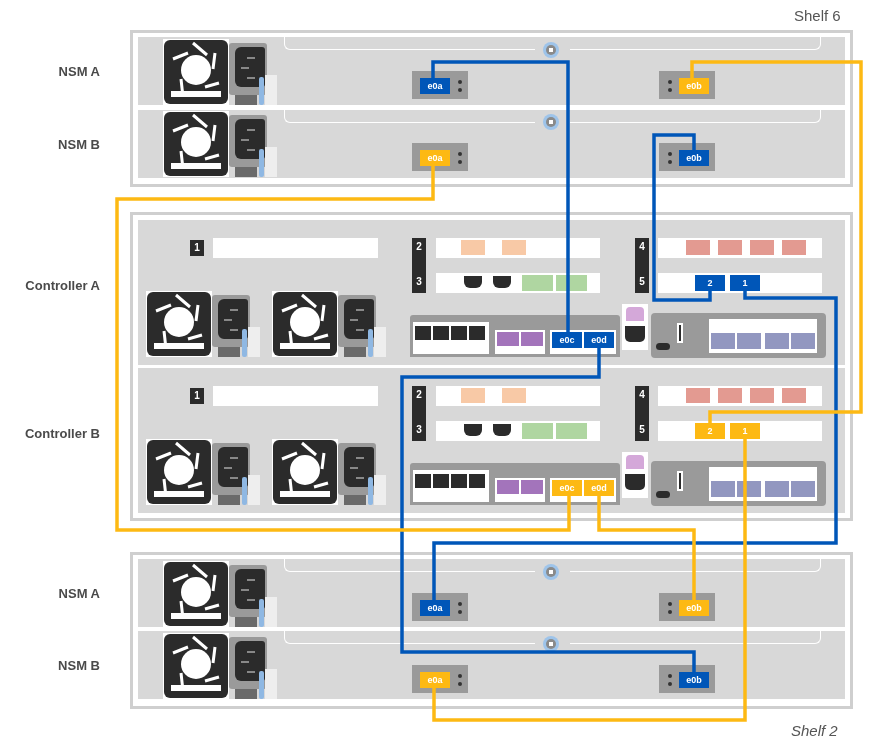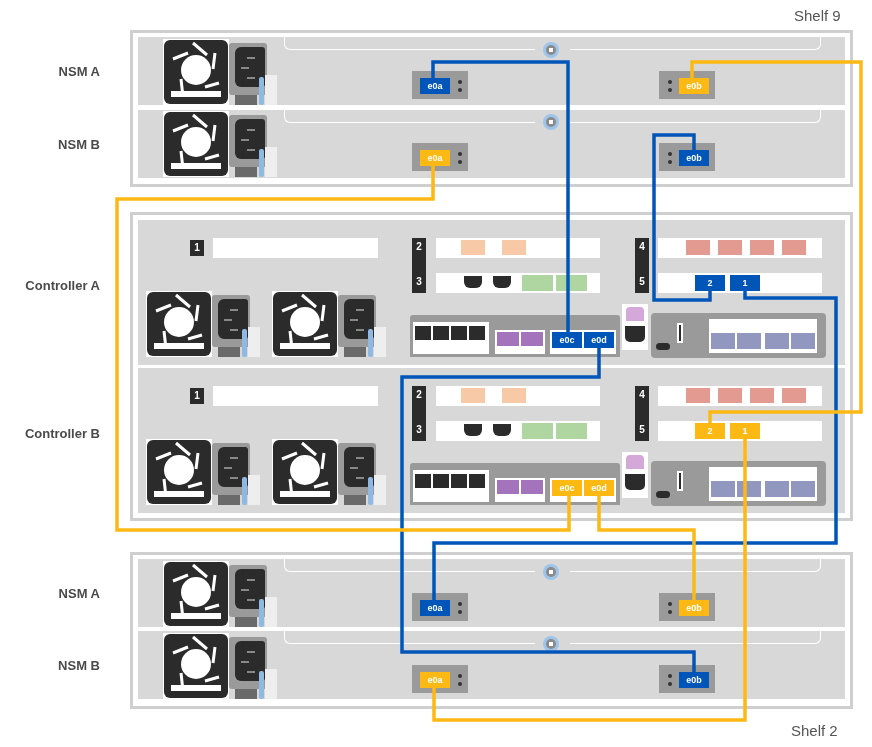--- a/index.html
+++ b/index.html
@@ -34,22 +34,22 @@
   .slot-num-tall{position:absolute;width:14px;height:55px;background:#2b2b2b;color:#fff;font-size:10px;font-weight:bold;}
   .slot-num-tall span{position:absolute;left:0;width:14px;text-align:center;}
   .card{position:absolute;height:20px;background:#fff;}
   .blk{position:absolute;}
   .rj{position:absolute;width:18px;height:12px;background:#2b2b2b;border-radius:0 0 6px 6px;}
   svg.cables{position:absolute;left:0;top:0;pointer-events:none;}
 </style>
 </head>
 <body>
 
-<div class="shelf-label" style="left:794px;top:7px;">Shelf 9</div>
-<div class="shelf-label" style="left:791px;top:722px;">Shelf 2</div>
+<div class="shelf-label" style="left:794px;top:7px;">Shelf 6</div>
+<div class="shelf-label" style="left:791px;top:722px;font-style:italic;">Shelf 2</div>
 <div class="row-label" style="left:0;top:64px;">NSM A</div>
 <div class="row-label" style="left:0;top:137px;">NSM B</div>
 <div class="row-label" style="left:0;top:278px;">Controller A</div>
 <div class="row-label" style="left:0;top:426px;">Controller B</div>
 <div class="row-label" style="left:0;top:586px;">NSM A</div>
 <div class="row-label" style="left:0;top:658px;">NSM B</div>
 
 <div class="frame" style="left:130px;top:30px;width:723px;height:157px;"></div>
 <div id="s1a" class="module" style="left:138px;top:37px;width:707px;height:68px;"></div>
 <div id="s1b" class="module" style="left:138px;top:110px;width:707px;height:68px;"></div>

